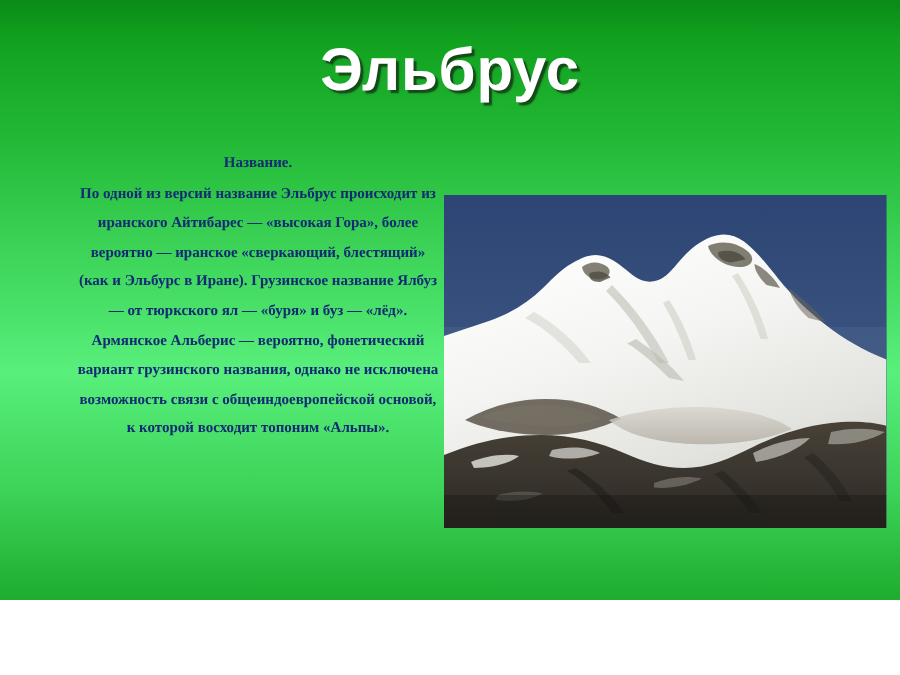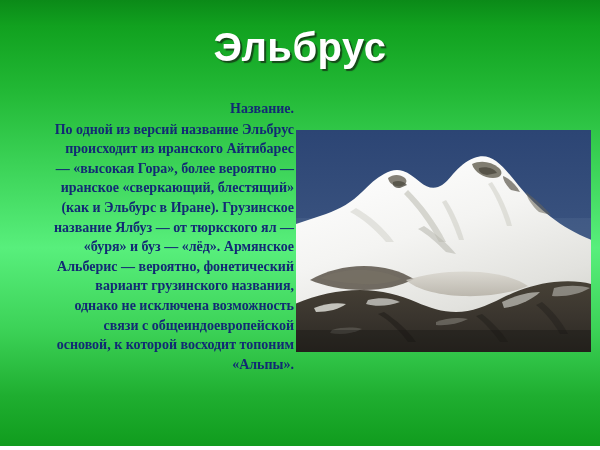--- a/index.html
+++ b/index.html
@@ -9,21 +9,21 @@
   body {
     width: 600px;
     height: 450px;
     overflow: hidden;
     font-family: "Liberation Sans", sans-serif;
   }
 
   #slide {
     position: relative;
     width: 600px;
-    height: 446px;
+    height: 400px;
     background: linear-gradient(to bottom,
       #0b8a18 0px,
       #11a11f 26px,
       #22b835 90px,
       #3ad155 160px,
       #58ef7c 248px,
       #3cd257 330px,
       #1fae30 396px,
       #0f9b1c 450px);
     overflow: hidden;
@@ -46,25 +46,25 @@
     white-space: nowrap;
   }
 
   
   #body-text {
     position: absolute;
     left: 50px;
     top: 99px;
     width: 244px;
     font-family: "Liberation Serif", serif;
-    font-size: 14px;
+    font-size: 10px;
     font-weight: bold;
     line-height: 19.6px;
     color: #122a74;
-    text-align: right;
+    text-align: center;
   }
   #body-text .para {
     margin: 0;
     padding: 0;
   }
   #body-text .para + .para {
     margin-top: 1px;
   }
 
   

